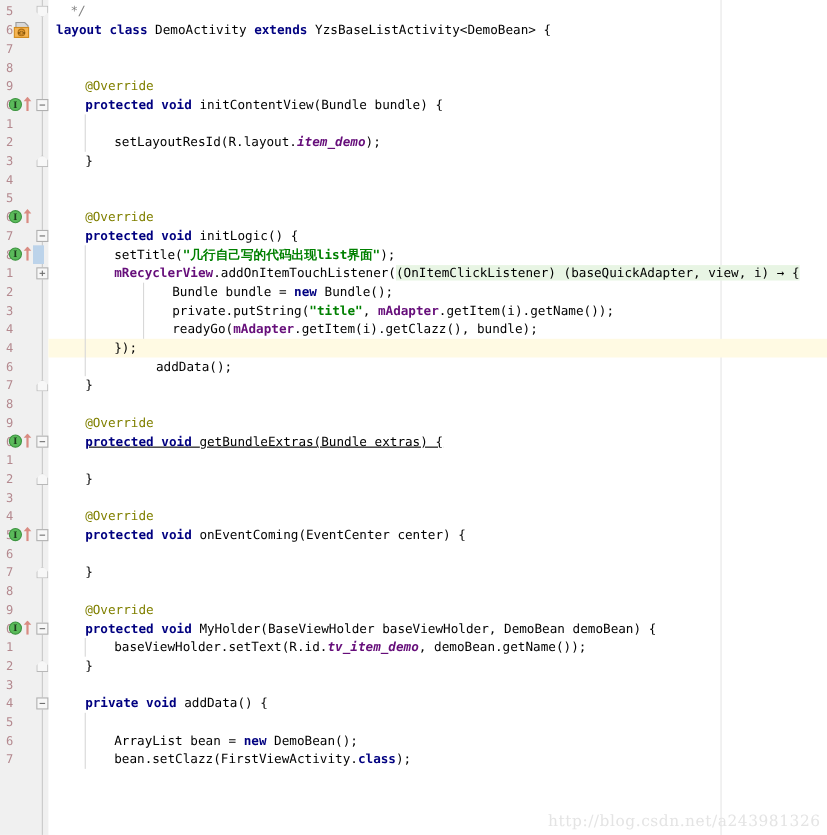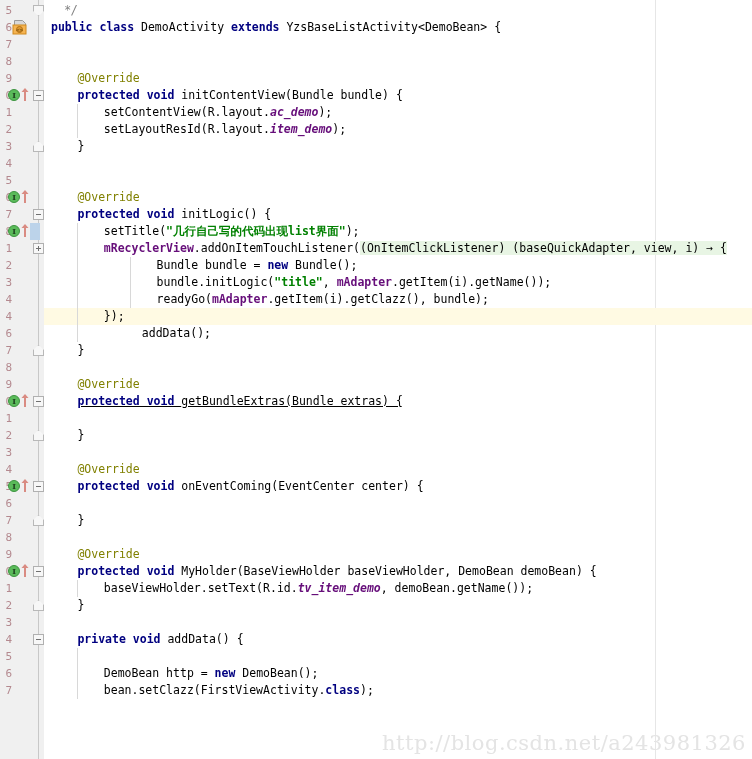--- a/index.html
+++ b/index.html
@@ -199,21 +199,21 @@
   .static  { color: #660e7a; font-weight: bold; font-style: italic; }
   .plain   { color: #000000; }
   .cmt     { color: #808080; font-style: italic; }
 
   
   .watermark {
     position: absolute;
     right: 6px;
     bottom: 4px;
     font-family: "DejaVu Serif", serif;
-    font-size: 21px;
+    font-size: 14px;
     color: #e4e4e4;
     letter-spacing: 0.5px;
     white-space: nowrap;
     pointer-events: none;
   }
 </style>
 </head>
 <body>
 
 <div id="editor">
@@ -340,36 +340,35 @@
       <div class="icon-override" style="left: 8px; top: 564px;">
         <div class="ov-circle">
           <span>I</span>
         </div>
         <svg class="ov-arrow" viewBox="0 0 8 13">
           <line x1="4" y1="2" x2="4" y2="13" stroke="#d98b82" stroke-width="2"></line>
           <path d="M4 0 L7.5 4 H0.5 Z" fill="#d98b82"></path>
         </svg>
       </div>
       <div class="row" style="top: 2px;"><span class="txt" style="left: 64.2px;"><span class="cmt">*/</span></span></div>
-      <div class="row" style="top: 19px;"><span class="txt" style="left: 51px;"><span class="kw">public class </span><span class="plain">DemoActivity </span><span class="kw">extends </span><span class="plain">YzsBaseListActivity&lt;DemoBean&gt; {</span></span></div>
+      <div class="row" style="top: 19px;"><span class="txt" style="left: 51px;"><span class="kw">layout class </span><span class="plain">DemoActivity </span><span class="kw">extends </span><span class="plain">YzsBaseListActivity&lt;DemoBean&gt; {</span></span></div>
       <div class="row" style="top: 36px;"><span class="txt" style="left: 51px;"></span></div>
       <div class="row" style="top: 53px;"><span class="txt" style="left: 51px;"></span></div>
       <div class="row" style="top: 70px;"><span class="txt" style="left: 77.4px;"><span class="anno">@Override</span></span></div>
       <div class="row" style="top: 87px;"><span class="txt" style="left: 77.4px;"><span class="kw">protected void </span><span class="plain">initContentView(Bundle bundle) {</span></span></div>
-      <div class="row" style="top: 104px;"><span class="txt" style="left: 103.8px;"><span class="plain">setContentView(R.layout.</span><span class="static">ac_demo</span><span class="plain">);</span></span></div>
       <div class="row" style="top: 121px;"><span class="txt" style="left: 103.8px;"><span class="plain">setLayoutResId(R.layout.</span><span class="static">item_demo</span><span class="plain">);</span></span></div>
       <div class="row" style="top: 138px;"><span class="txt" style="left: 77.4px;"><span class="plain">}</span></span></div>
       <div class="row" style="top: 155px;"><span class="txt" style="left: 51px;"></span></div>
       <div class="row" style="top: 172px;"><span class="txt" style="left: 51px;"></span></div>
       <div class="row" style="top: 189px;"><span class="txt" style="left: 77.4px;"><span class="anno">@Override</span></span></div>
       <div class="row" style="top: 206px;"><span class="txt" style="left: 77.4px;"><span class="kw">protected void </span><span class="plain">initLogic() {</span></span></div>
       <div class="row" style="top: 223px;"><span class="txt" style="left: 103.8px;"><span class="plain">setTitle(</span><span class="str">"几行自己写的代码出现list界面"</span><span class="plain">);</span></span></div>
       <div class="row" style="top: 240px;"><span class="txt" style="left: 103.8px;"><span class="field">mRecyclerView</span><span class="plain">.addOnItemTouchListener(</span><span class="plain hl-search">(OnItemClickListener) (baseQuickAdapter, view, i) → {</span></span></div>
       <div class="row" style="top: 257px;"><span class="txt" style="left: 156.6px;"><span class="plain">Bundle bundle = </span><span class="kw">new </span><span class="plain">Bundle();</span></span></div>
-      <div class="row" style="top: 274px;"><span class="txt" style="left: 156.6px;"><span class="plain">bundle.initLogic(</span><span class="str">"title"</span><span class="plain">, </span><span class="field">mAdapter</span><span class="plain">.getItem(i).getName());</span></span></div>
+      <div class="row" style="top: 274px;"><span class="txt" style="left: 156.6px;"><span class="plain">private.putString(</span><span class="str">"title"</span><span class="plain">, </span><span class="field">mAdapter</span><span class="plain">.getItem(i).getName());</span></span></div>
       <div class="row" style="top: 291px;"><span class="txt" style="left: 156.6px;"><span class="plain">readyGo(</span><span class="field">mAdapter</span><span class="plain">.getItem(i).getClazz(), bundle);</span></span></div>
       <div class="row" style="top: 308px;"><span class="txt" style="left: 103.8px;"><span class="plain">});</span></span></div>
       <div class="row" style="top: 325px; margin-left: 38px;"><span class="txt" style="left: 103.8px;"><span class="plain">addData();</span></span></div>
       <div class="row" style="top: 342px;"><span class="txt" style="left: 77.4px;"><span class="plain">}</span></span></div>
       <div class="row" style="top: 359px;"><span class="txt" style="left: 51px;"></span></div>
       <div class="row" style="top: 376px;"><span class="txt" style="left: 77.4px;"><span class="anno">@Override</span></span></div>
       <div class="row" style="top: 393px;"><span class="txt" style="left: 77.4px; text-decoration: underline;"><span class="kw">protected void </span><span class="plain">getBundleExtras(Bundle extras) {</span></span></div>
       <div class="row" style="top: 410px;"><span class="txt" style="left: 51px;"></span></div>
       <div class="row" style="top: 427px;"><span class="txt" style="left: 77.4px;"><span class="plain">}</span></span></div>
       <div class="row" style="top: 444px;"><span class="txt" style="left: 51px;"></span></div>
@@ -377,18 +376,18 @@
       <div class="row" style="top: 478px;"><span class="txt" style="left: 77.4px;"><span class="kw">protected void </span><span class="plain">onEventComing(EventCenter center) {</span></span></div>
       <div class="row" style="top: 495px;"><span class="txt" style="left: 51px;"></span></div>
       <div class="row" style="top: 512px;"><span class="txt" style="left: 77.4px;"><span class="plain">}</span></span></div>
       <div class="row" style="top: 529px;"><span class="txt" style="left: 51px;"></span></div>
       <div class="row" style="top: 546px;"><span class="txt" style="left: 77.4px;"><span class="anno">@Override</span></span></div>
       <div class="row" style="top: 563px;"><span class="txt" style="left: 77.4px;"><span class="kw">protected void </span><span class="plain">MyHolder(BaseViewHolder baseViewHolder, DemoBean demoBean) {</span></span></div>
       <div class="row" style="top: 580px;"><span class="txt" style="left: 103.8px;"><span class="plain">baseViewHolder.setText(R.id.</span><span class="static">tv_item_demo</span><span class="plain">, demoBean.getName());</span></span></div>
       <div class="row" style="top: 597px;"><span class="txt" style="left: 77.4px;"><span class="plain">}</span></span></div>
       <div class="row" style="top: 614px;"><span class="txt" style="left: 51px;"></span></div>
       <div class="row" style="top: 631px;"><span class="txt" style="left: 77.4px;"><span class="kw">private void </span><span class="plain">addData() {</span></span></div>
-      <div class="row" style="top: 665px;"><span class="txt" style="left: 103.8px;"><span class="plain">DemoBean http = </span><span class="kw">new </span><span class="plain">DemoBean();</span></span></div>
+      <div class="row" style="top: 665px;"><span class="txt" style="left: 103.8px;"><span class="plain">ArrayList bean = </span><span class="kw">new </span><span class="plain">DemoBean();</span></span></div>
       <div class="row" style="top: 682px;"><span class="txt" style="left: 103.8px;"><span class="plain">bean.setClazz(FirstViewActivity.</span><span class="kw">class</span><span class="plain">);</span></span></div>
     </div>
 
   <div class="watermark">http://blog.csdn.net/a243981326</div>
 </div>
 
 </body></html>

